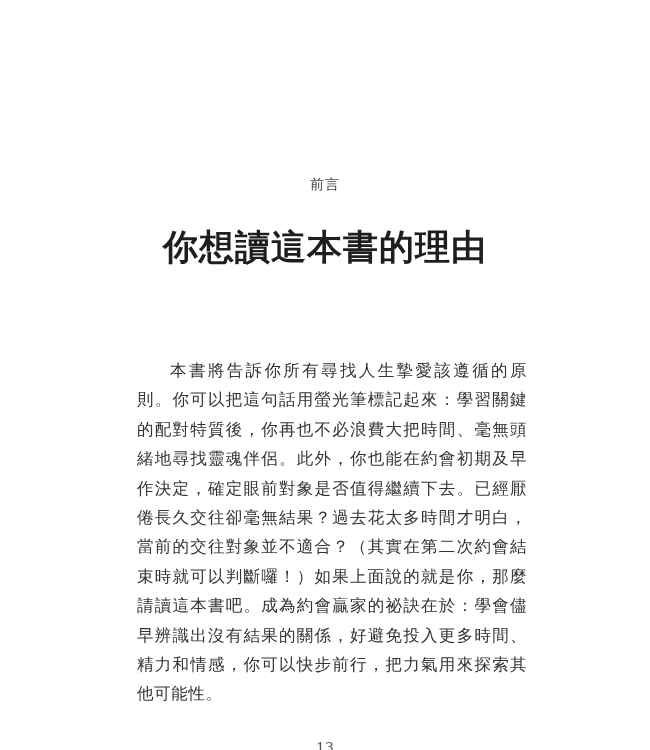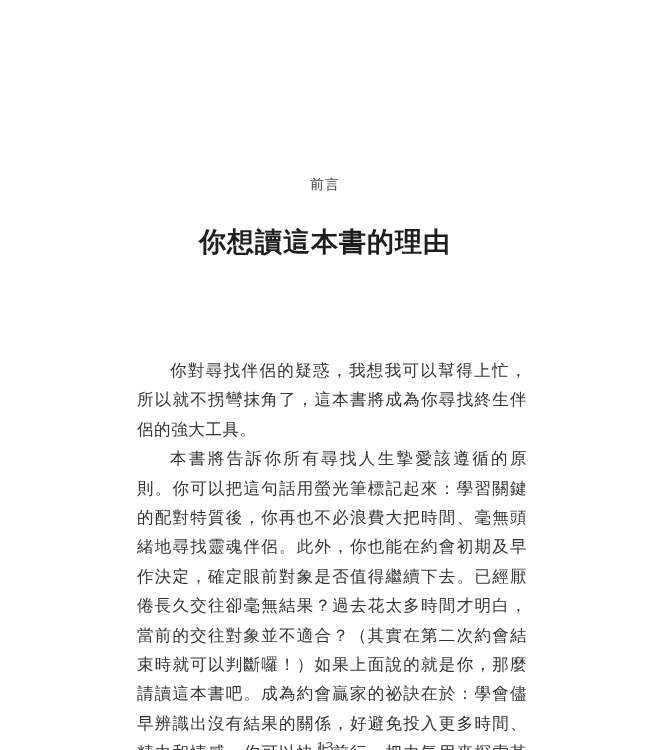--- a/index.html
+++ b/index.html
@@ -30,21 +30,21 @@
       font-size: 14px;
       letter-spacing: 1px;
       color: #444;
     }
     .chapter-title {
       position: absolute;
       top: 224px;
       left: 0;
       width: 650px;
       text-align: center;
-      font-size: 27px;
+      font-size: 35px;
       font-weight: bold;
       letter-spacing: 1px;
       color: #1e1e1e;
     }
     .body-text {
       position: absolute;
       top: 356px;
       left: 137px;
       width: 390px;
     }
@@ -69,18 +69,17 @@
     }
   </style>
 </head>
 <body>
 
 <div class="page">
   <div class="section-label">前言</div>
   <div class="chapter-title">你想讀這本書的理由</div>
 
   <div class="body-text">
-    <p class="para">你對尋找伴侶的疑惑，我想我可以幫得上忙，所以就不拐彎抹角了，這本書將成為你尋找終生伴侶的強大工具。</p>
     <p class="para">本書將告訴你所有尋找人生摯愛該遵循的原則。你可以把這句話用螢光筆標記起來：學習關鍵的配對特質後，你再也不必浪費大把時間、毫無頭緒地尋找靈魂伴侶。此外，你也能在約會初期及早作決定，確定眼前對象是否值得繼續下去。已經厭倦長久交往卻毫無結果？過去花太多時間才明白，當前的交往對象並不適合？（其實在第二次約會結束時就可以判斷囉！）如果上面說的就是你，那麼請讀這本書吧。成為約會贏家的祕訣在於：學會儘早辨識出沒有結果的關係，好避免投入更多時間、精力和情感，你可以快步前行，把力氣用來探索其他可能性。</p>
   </div>
 
   <div class="page-number">13</div>
 </div>
 
 </body></html>

